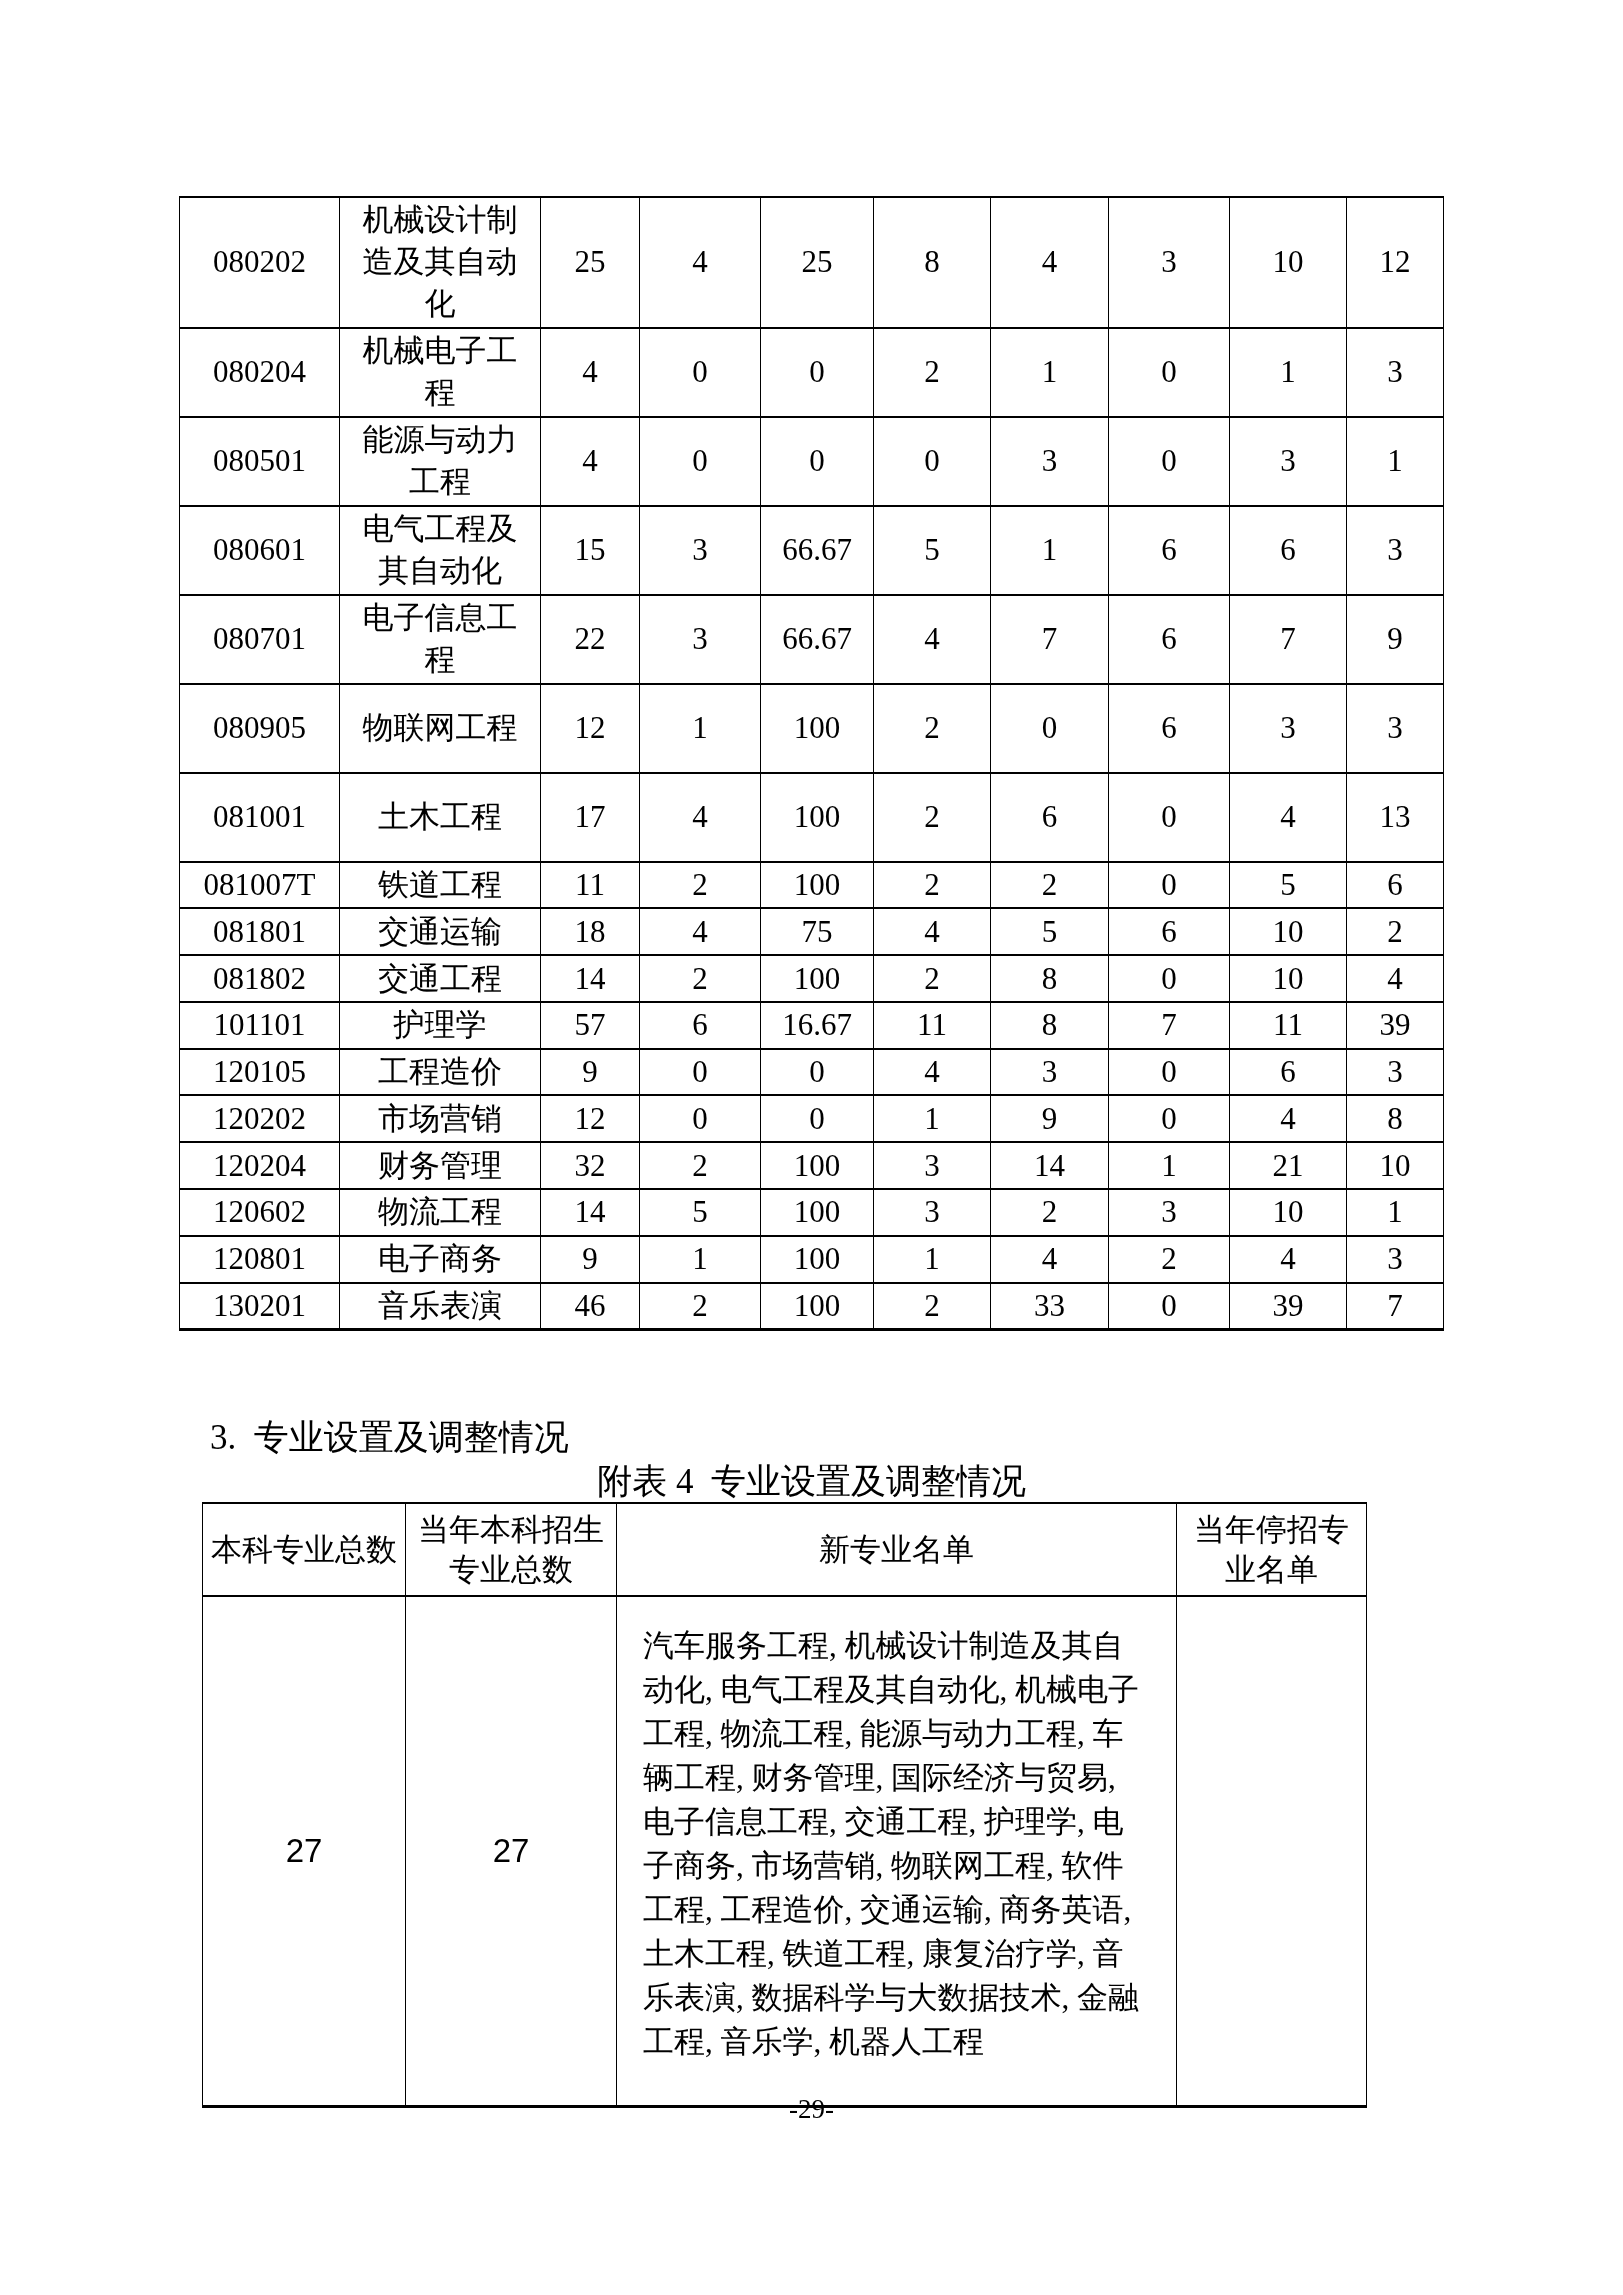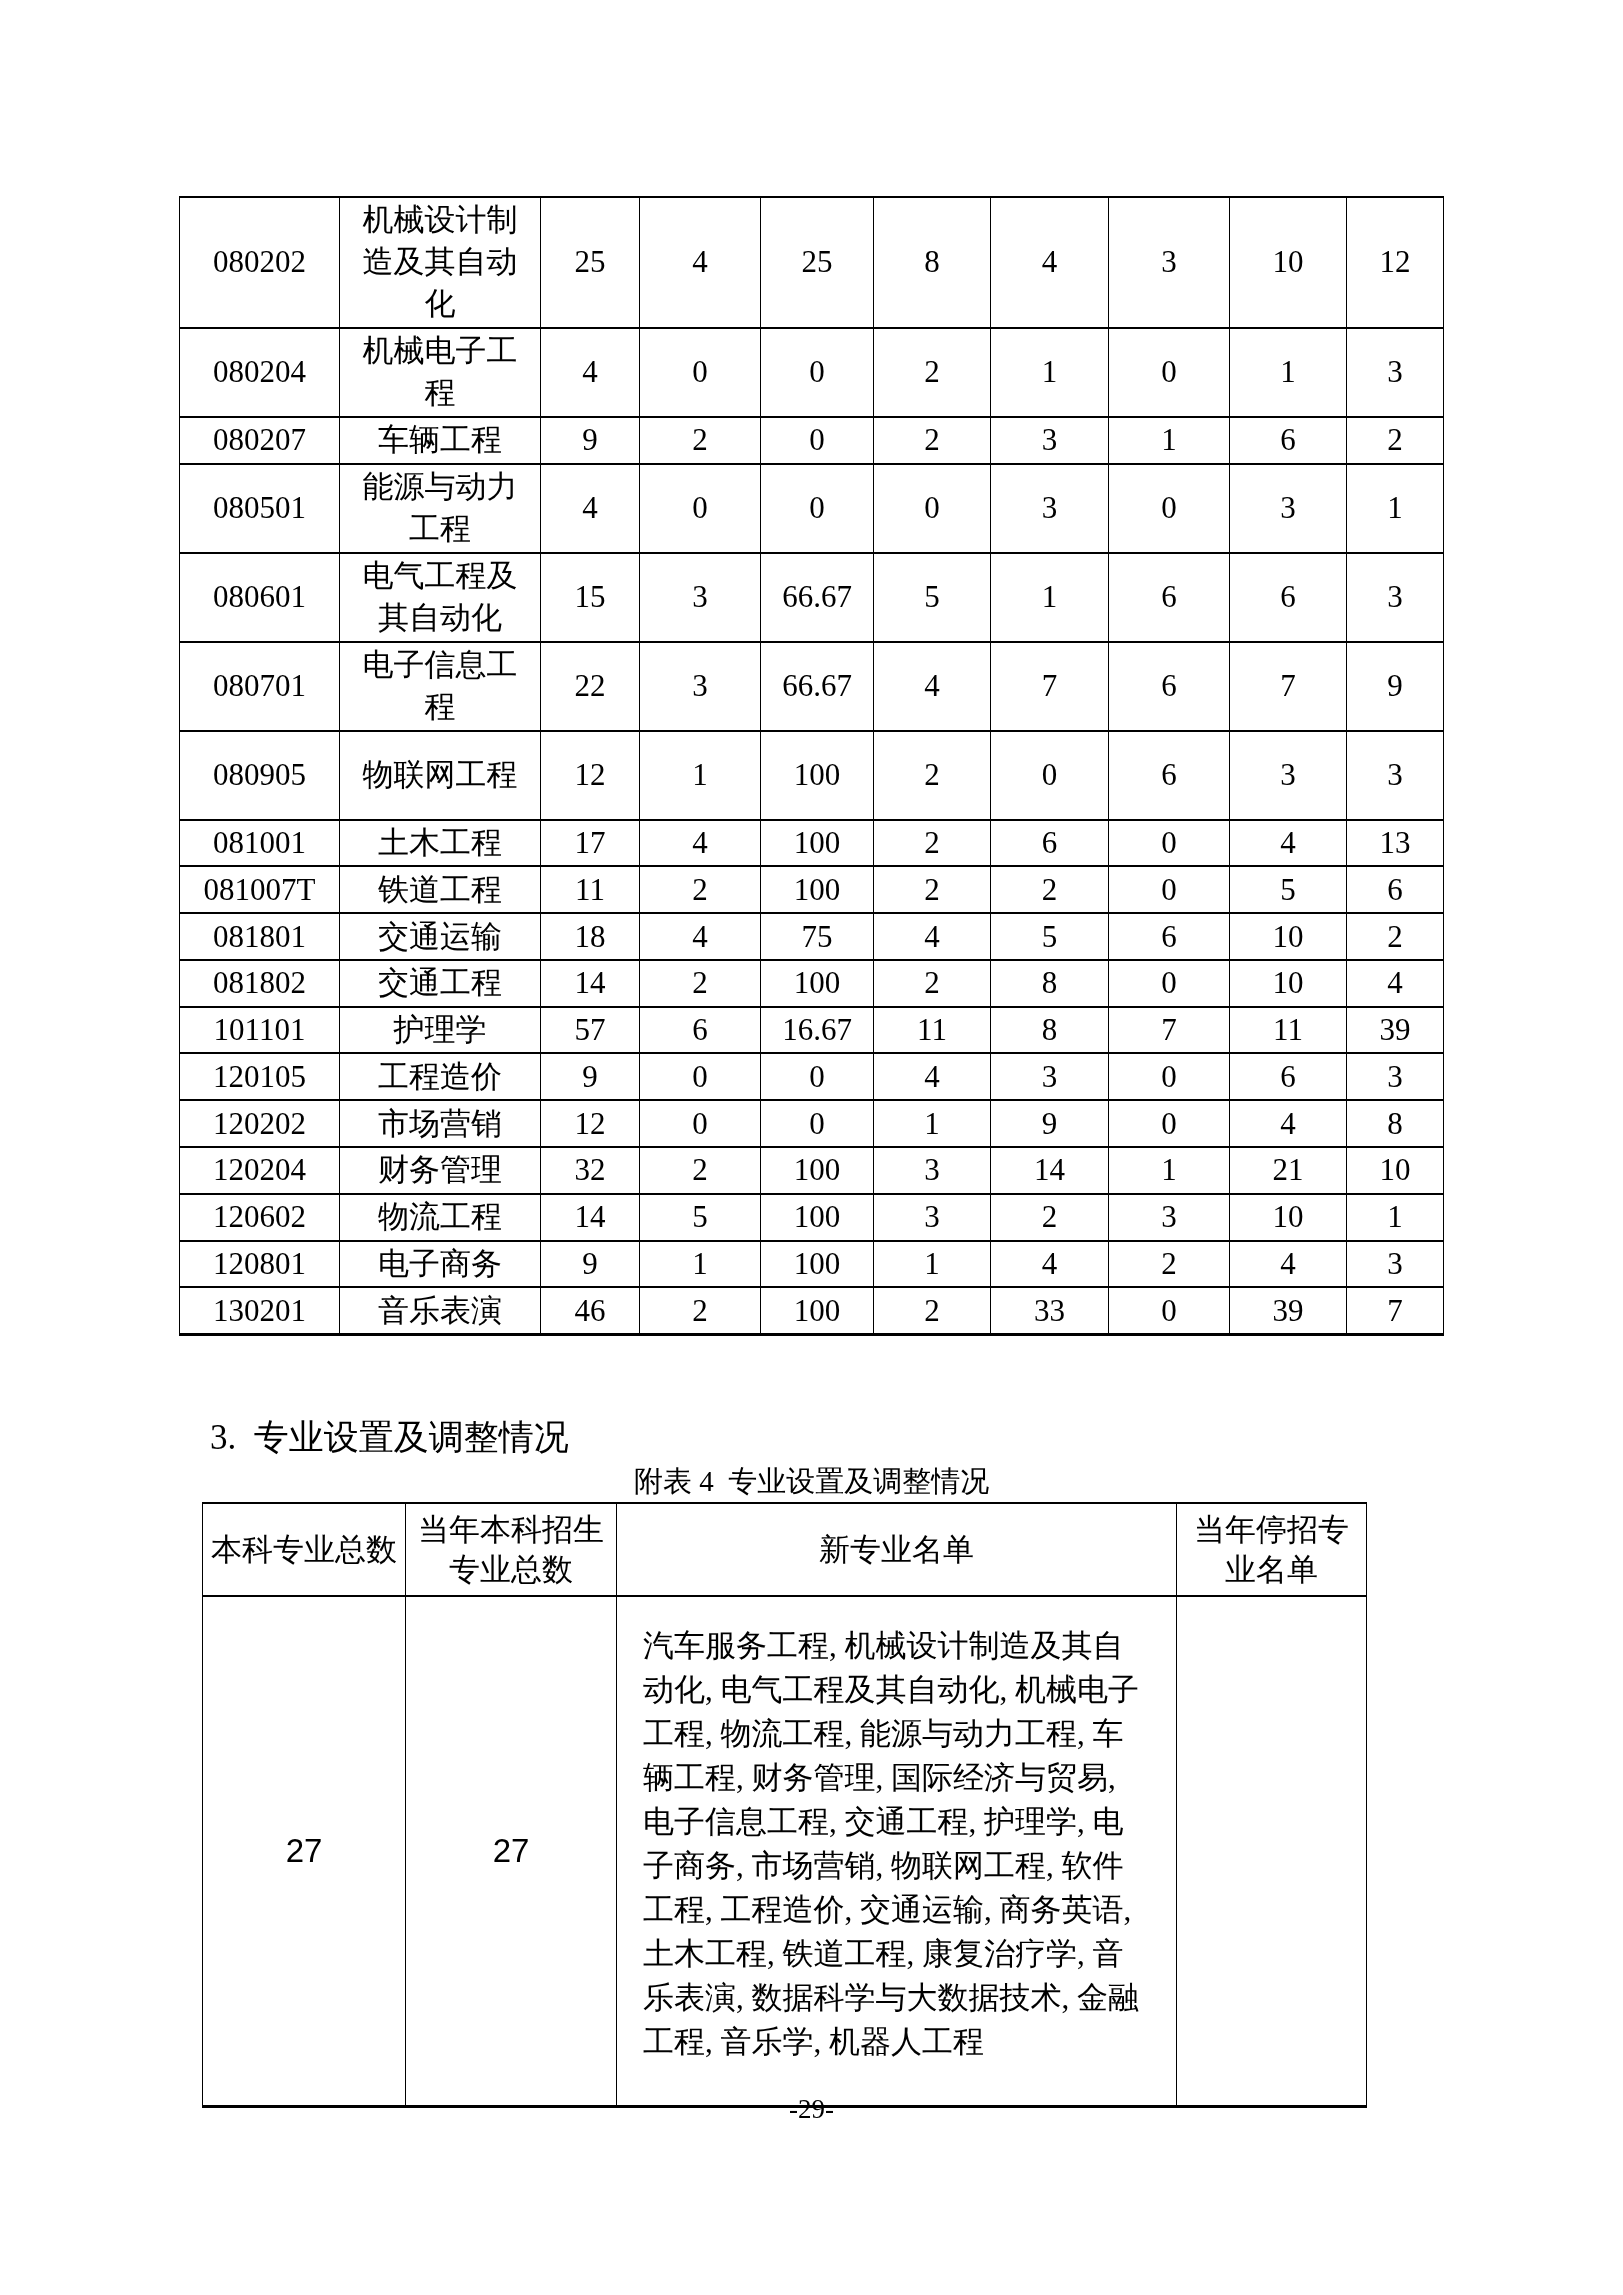--- a/index.html
+++ b/index.html
@@ -52,21 +52,21 @@
     font-size: 35px;
     line-height: 41px;
     white-space: pre-wrap;
   }
   .table-caption {
     position: absolute;
     left: 0;
     top: 1464px;
     width: 100%;
     text-align: center;
-    font-size: 29px;
+    font-size: 35px;
     line-height: 35px;
     white-space: pre-wrap;
   }
 
   
   .t2 {
     position: absolute;
     left: 202px;
     top: 1502px;
     width: 1164px;
@@ -149,32 +149,20 @@
       <td>4</td>
       <td>0</td>
       <td>0</td>
       <td>2</td>
       <td>1</td>
       <td>0</td>
       <td>1</td>
       <td>3</td>
     </tr>
 
-    <tr>
-      <td class="code-cell">080207</td>
-      <td class="name-cell">车辆工程</td>
-      <td>9</td>
-      <td>2</td>
-      <td>0</td>
-      <td>2</td>
-      <td>3</td>
-      <td>1</td>
-      <td>6</td>
-      <td>2</td>
-    </tr>
 
 
     <tr>
       <td class="code-cell">080501</td>
       <td class="name-cell">能源与动力工程</td>
       <td>4</td>
       <td>0</td>
       <td>0</td>
       <td>0</td>
       <td>3</td>

